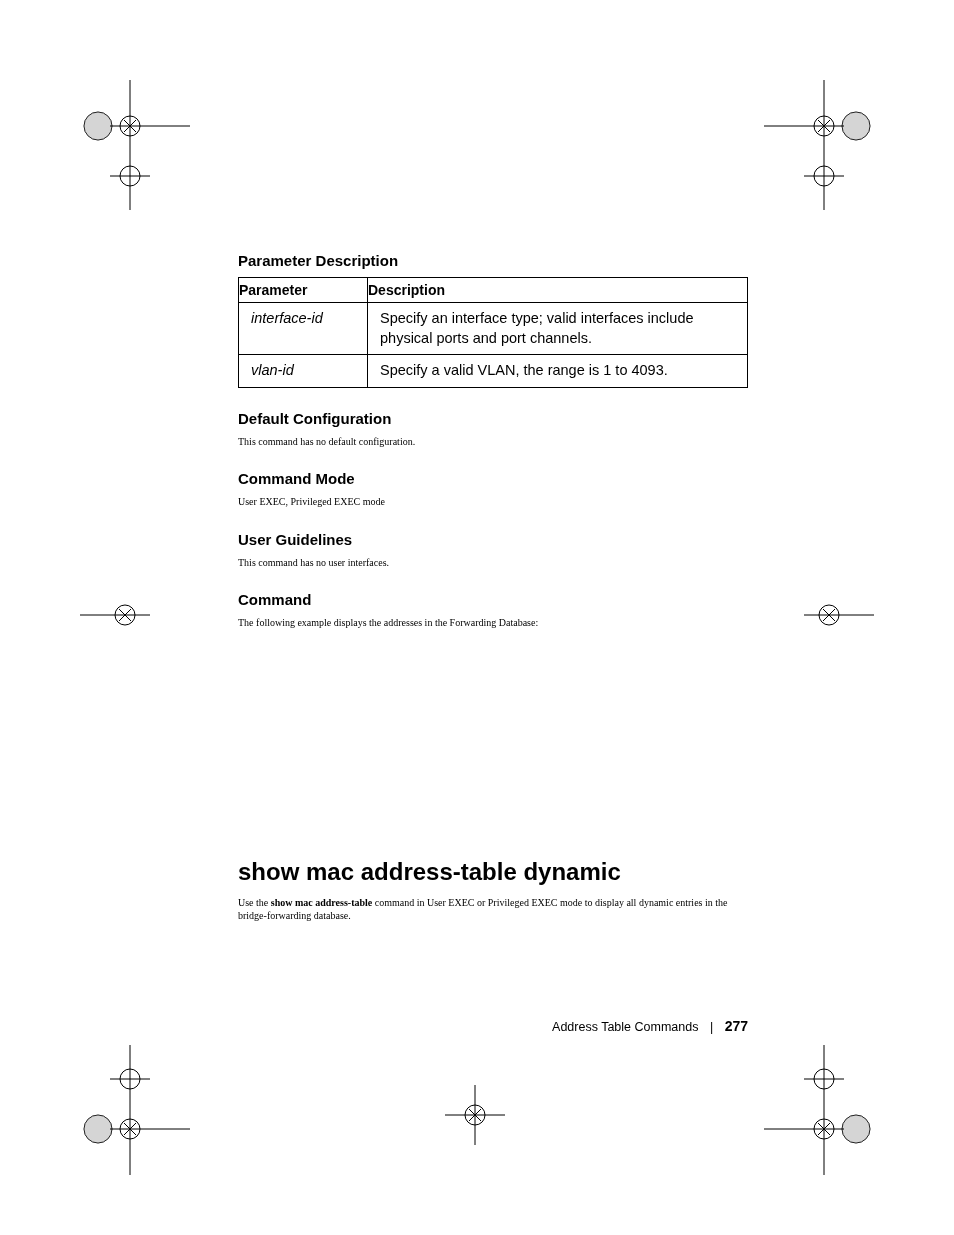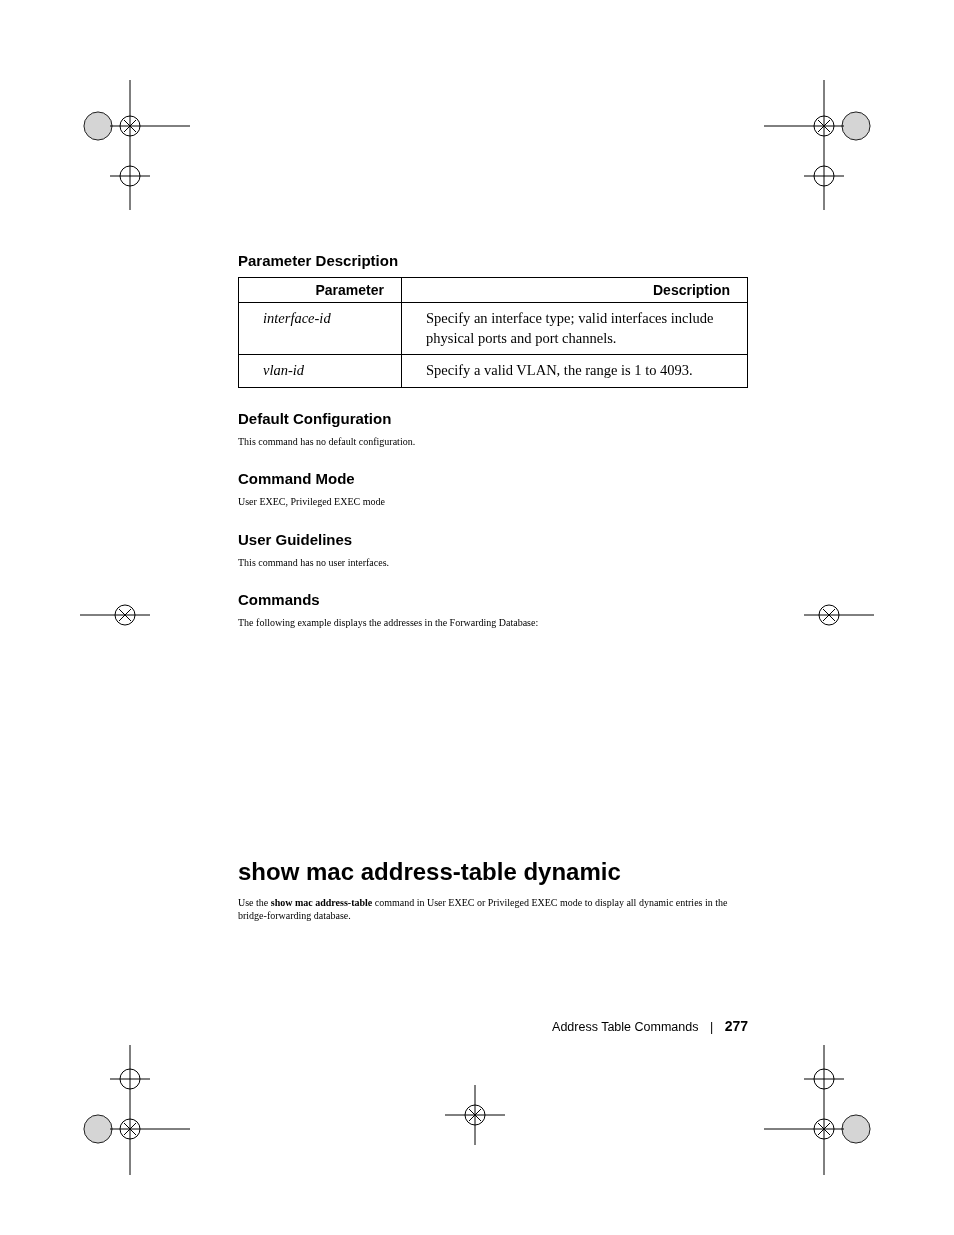--- a/index.html
+++ b/index.html
@@ -33,30 +33,30 @@
   }
   table.param-table {
     border-collapse: collapse;
     width: 100%;
     margin-top: 8px;
     font-size: 14.5px;
   }
   table.param-table th {
     font-family: Arial, Helvetica, sans-serif;
     font-weight: bold;
-    text-align: right;
+    text-align: left;
     border: 1px solid #000;
-    padding: 4px 17px;
+    padding: 4px 0;
     font-size: 14px;
   }
   table.param-table td {
     border: 1px solid #000;
-    padding: 6px 24px;
+    padding: 6px 12px;
     vertical-align: top;
-    font-family: Liberation Serif, serif;
+    font-family: Liberation Sans, sans-serif;
     font-size: 14.5px;
     line-height: 1.35;
   }
   .italic { font-style: italic; }
   .main-heading {
     font-family: Arial, Helvetica, sans-serif;
     font-weight: bold;
     font-size: 24px;
     margin-top: 228px;
     margin-bottom: 10px;
@@ -103,21 +103,21 @@
 
   <div class="section-heading">Default Configuration</div>
   <p class="body-text">This command has no default configuration.</p>
 
   <div class="section-heading">Command Mode</div>
   <p class="body-text">User EXEC, Privileged EXEC mode</p>
 
   <div class="section-heading">User Guidelines</div>
   <p class="body-text">This command has no user interfaces.</p>
 
-  <div class="section-heading">Commands</div>
+  <div class="section-heading">Command</div>
   <p class="body-text">The following example displays the addresses in the Forwarding Database:</p>
 
   <div class="main-heading">show mac address-table dynamic</div>
   <p class="body-text">
     <span>Use the </span><span class="bold-serif">show mac address-table</span><span> command in User EXEC or Privileged EXEC mode to display all dynamic entries in the bridge-forwarding database.</span>
   </p>
 
 </div>
 
 <div class="footer">

